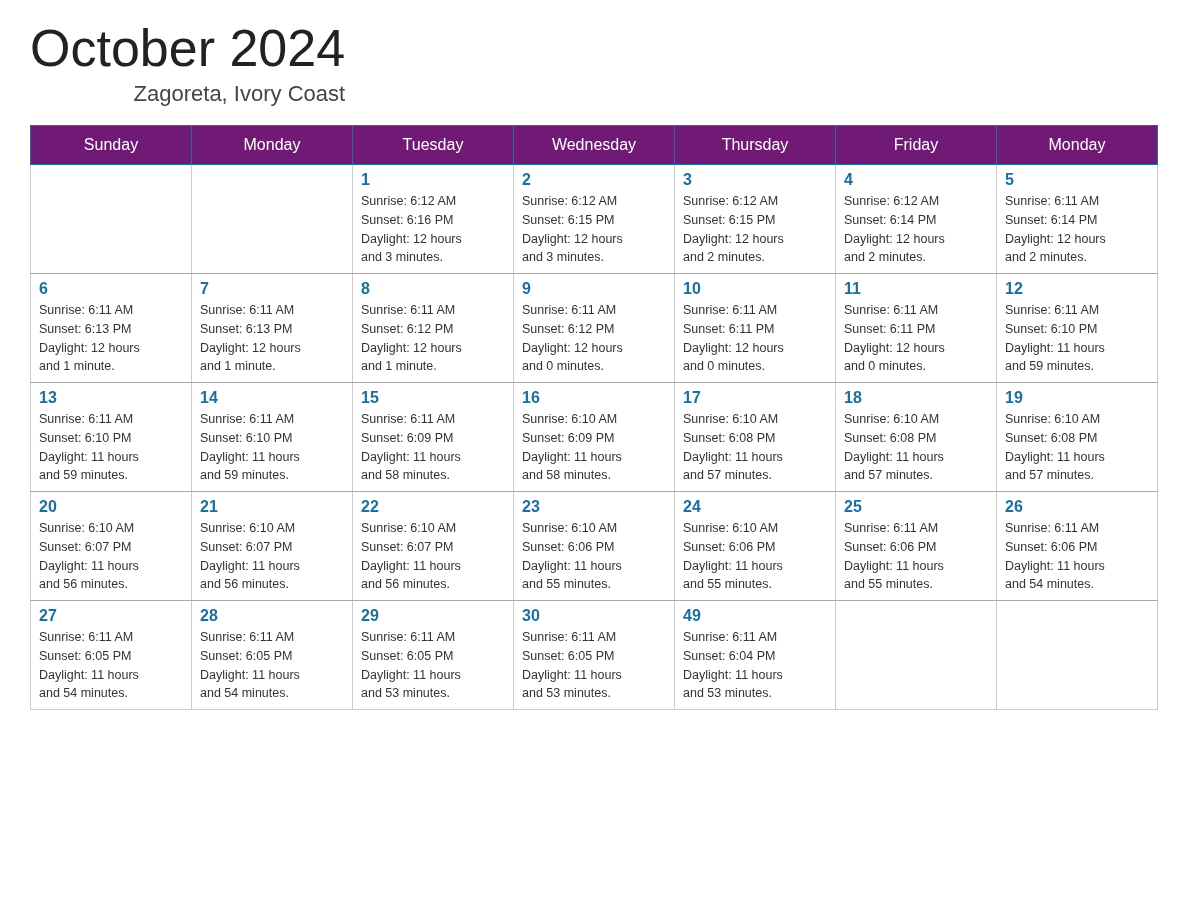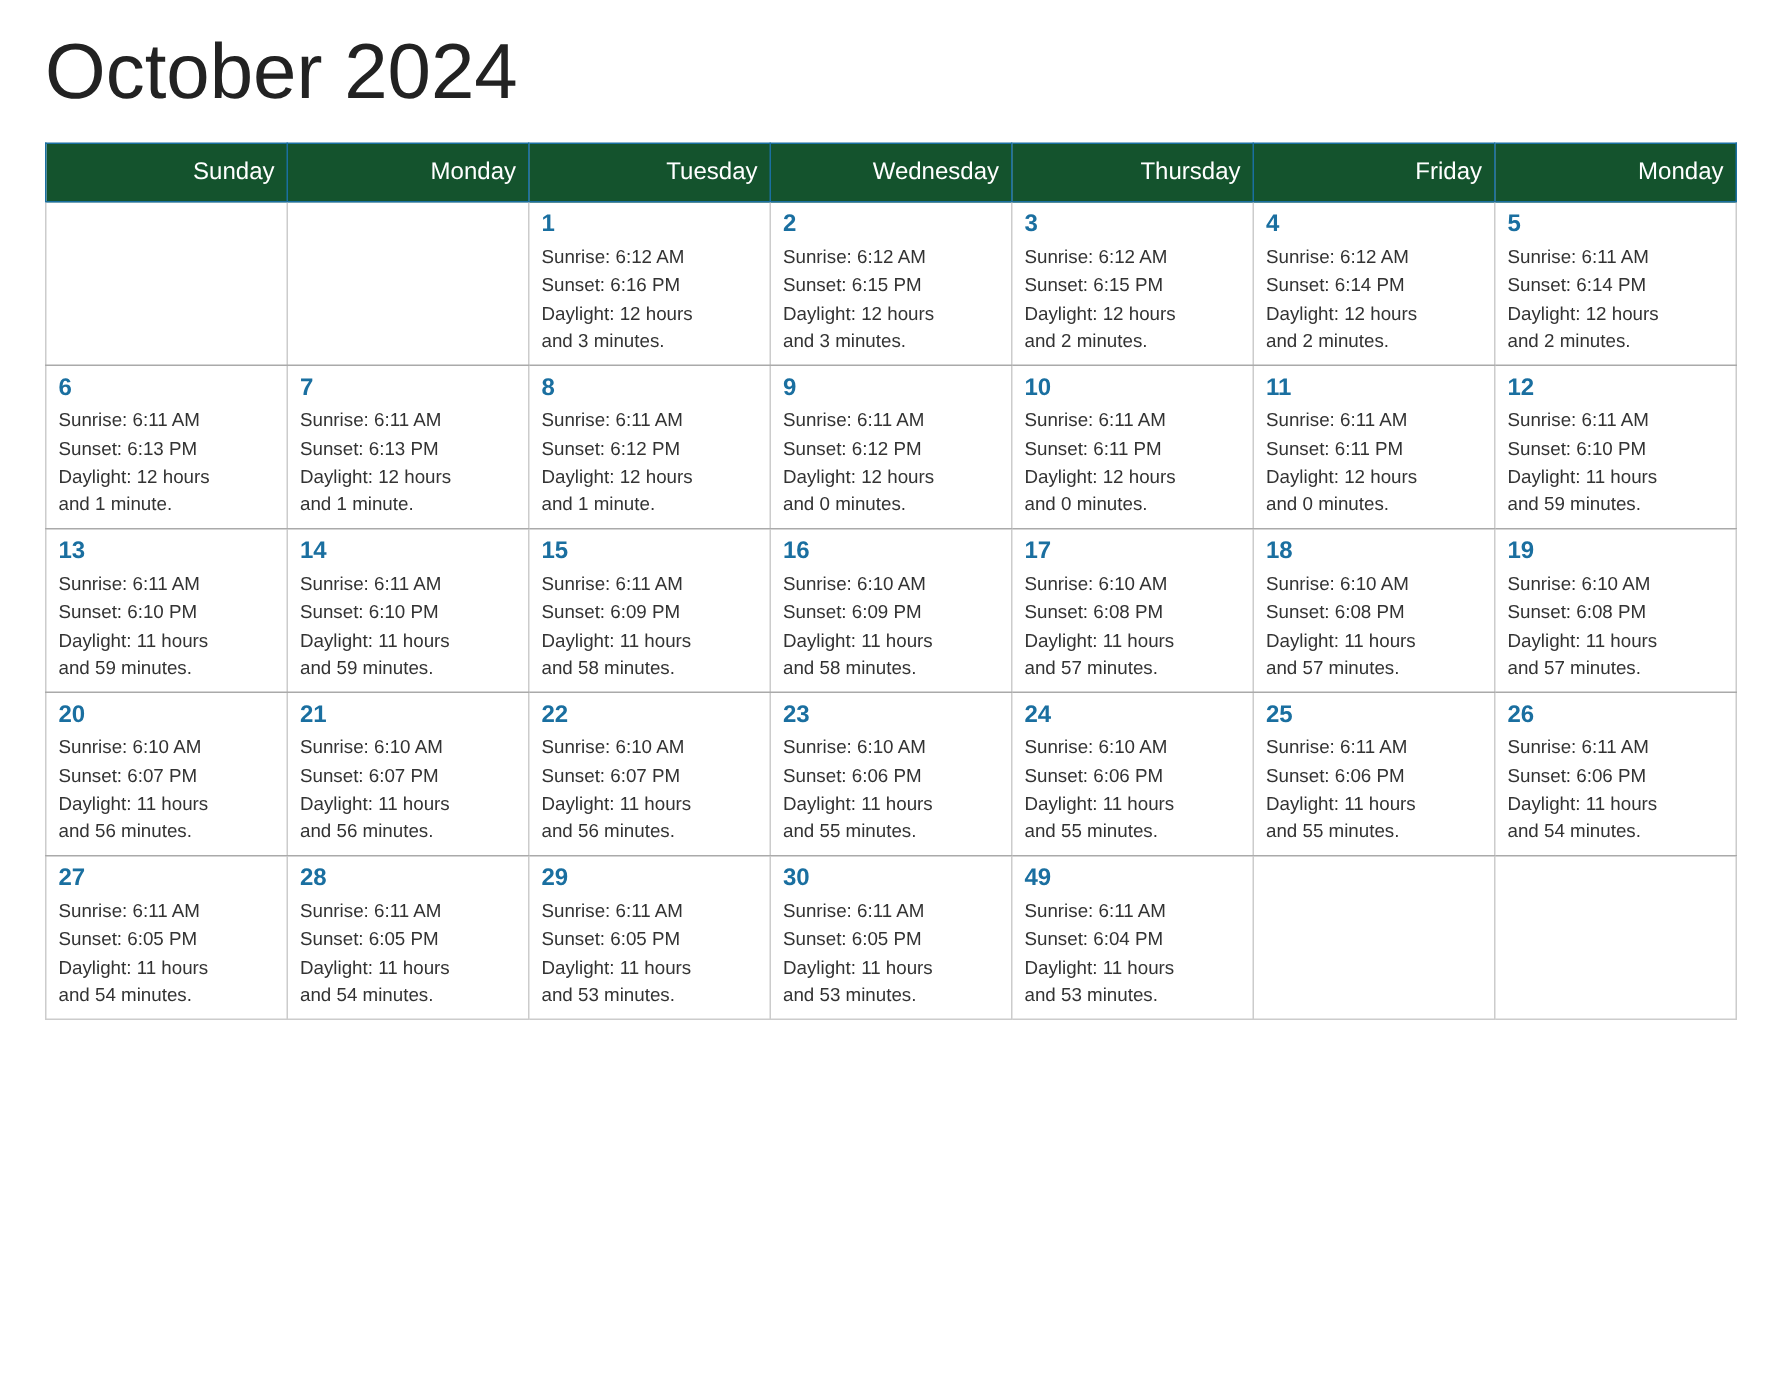--- a/index.html
+++ b/index.html
@@ -56,26 +56,26 @@
       font-size: 22px;
       color: #444;
       margin-top: 4px;
     }
     .calendar-table {
       width: 100%;
       border-collapse: collapse;
       border: 1px solid #aaa;
     }
     .calendar-table th {
-      background-color: #14532d;
+      background-color: #701a75;
       color: #fff;
       font-size: 16px;
       font-weight: normal;
       padding: 10px 8px;
-      text-align: right;
+      text-align: center;
       border: 1px solid #1a6fa0;
     }
     .calendar-table td {
       vertical-align: top;
       padding: 6px 8px;
       border: 1px solid #ccc;
       width: 14.28%;
       height: 100px;
       font-size: 13px;
       color: #333;
@@ -98,20 +98,21 @@
     tr:not(:last-child) td {
       border-bottom: 1px solid #aaa;
     }
   </style>
 </head>
 <body>
 
 <div class="header-area">
   <div class="title-area">
     <div class="month-title">October 2024</div>
+    <div class="location-title">Zagoreta, Ivory Coast</div>
   </div>
 </div>
 
 <table class="calendar-table">
   <thead>
     <tr>
     <th>Sunday</th>
         <th>Monday</th>
         <th>Tuesday</th>
         <th>Wednesday</th>

